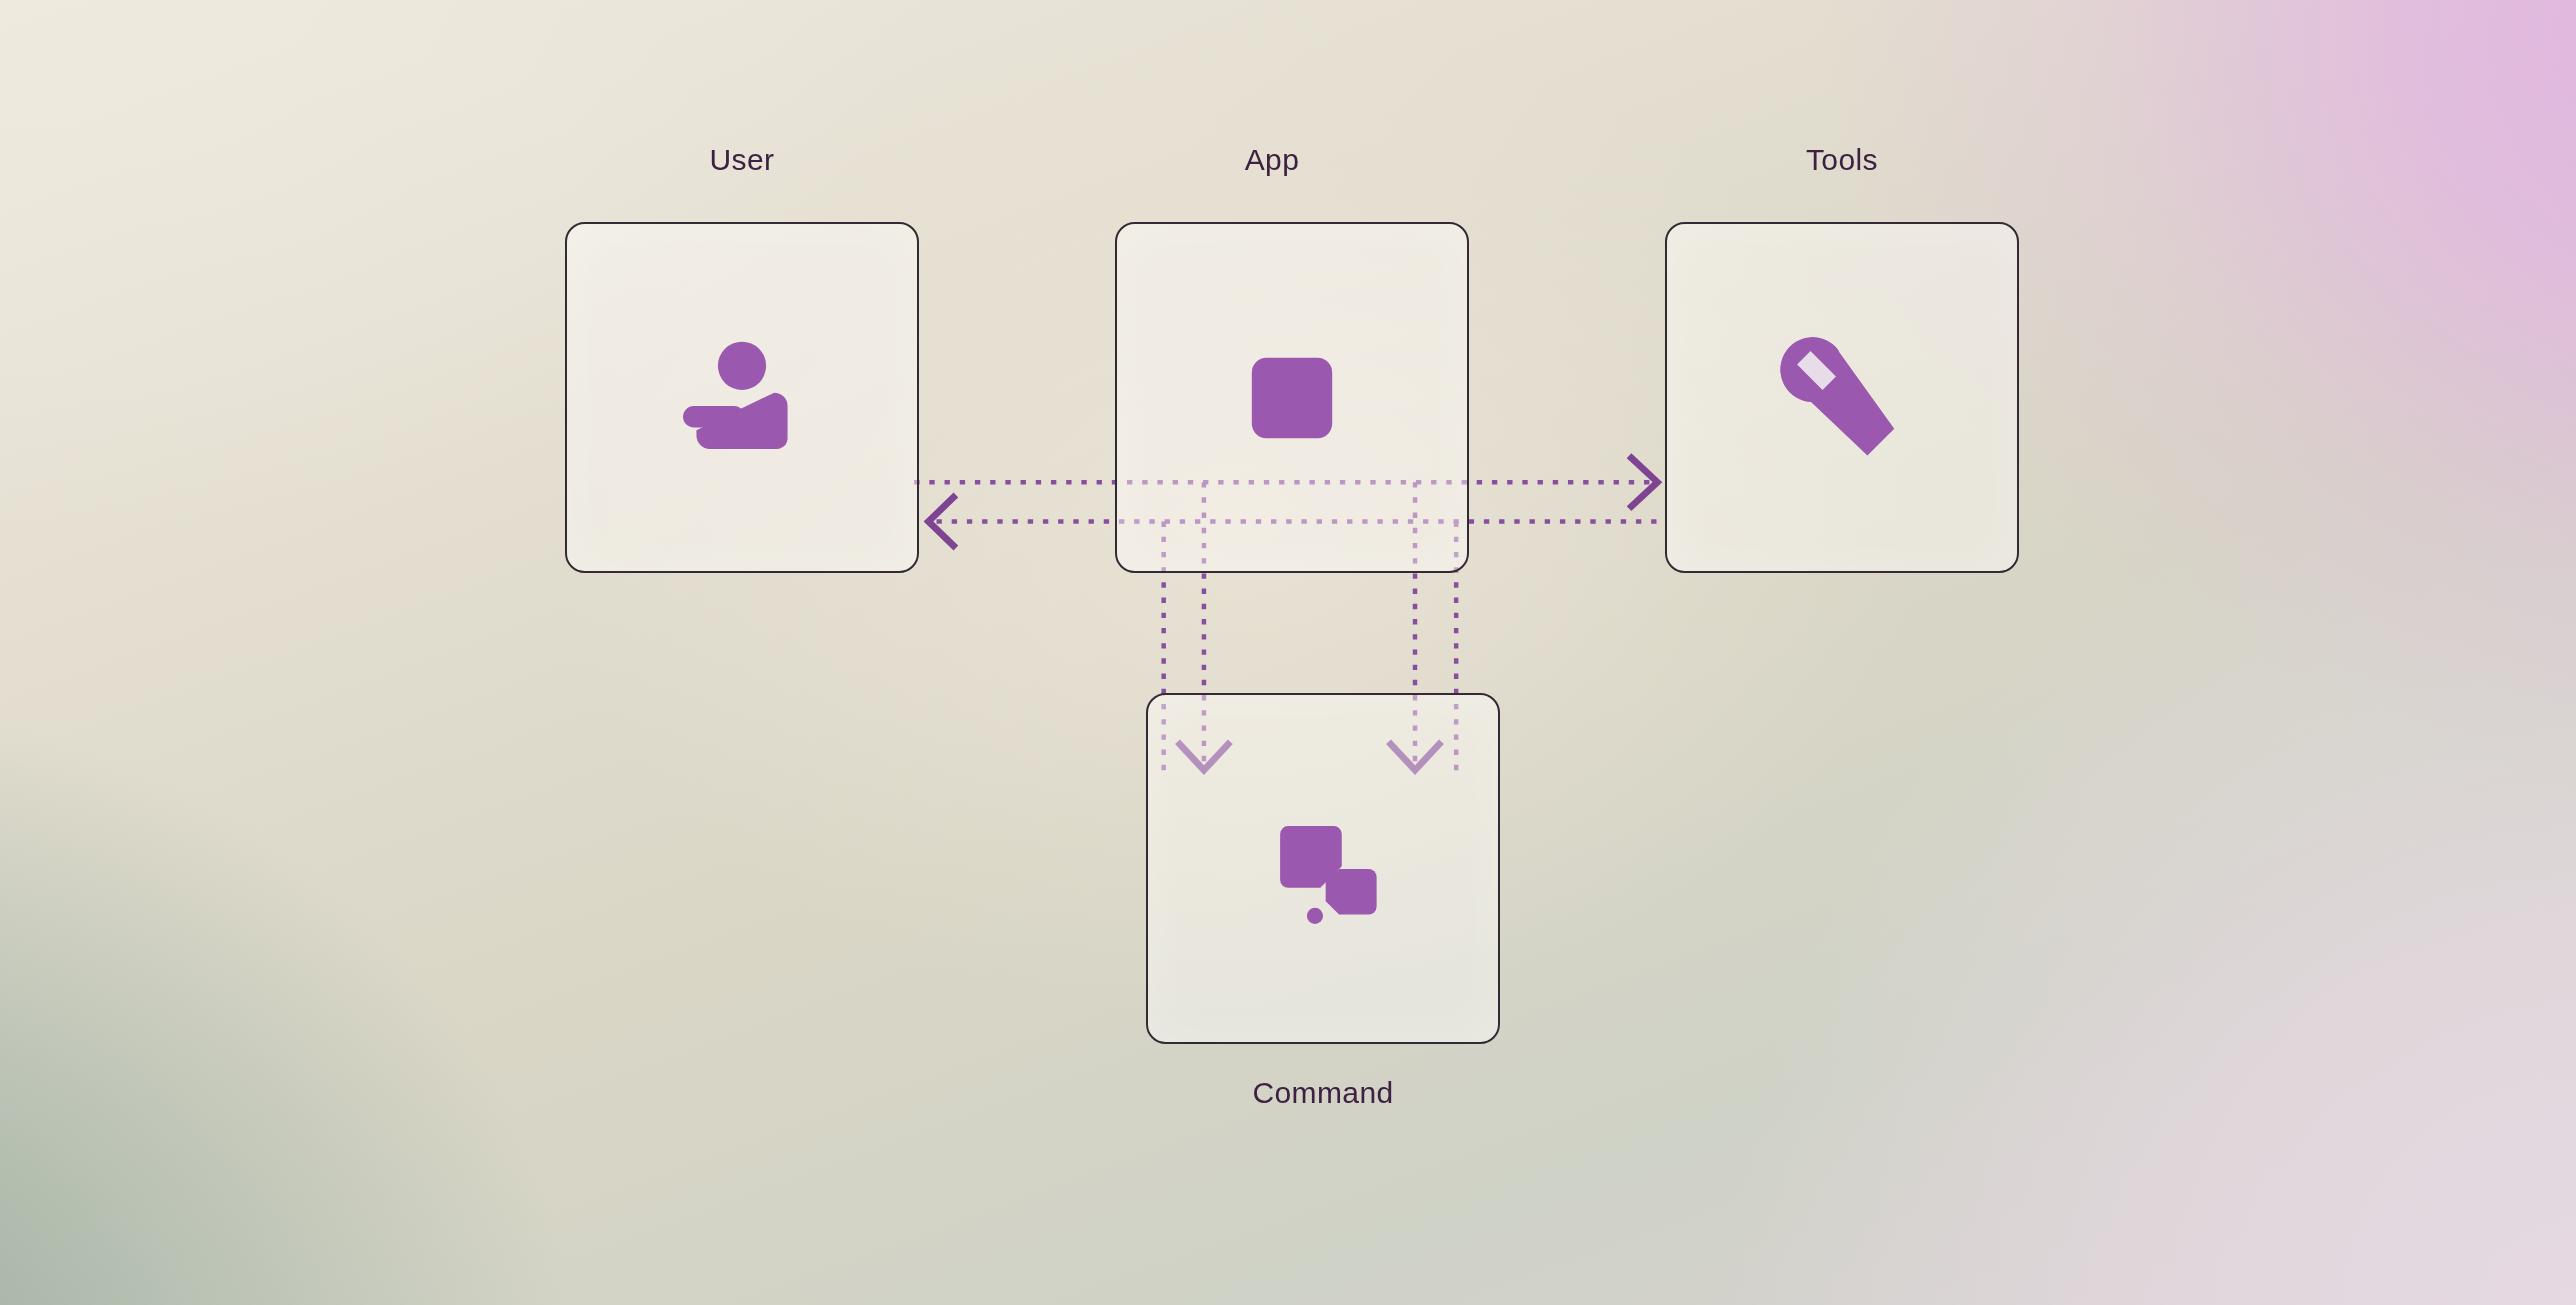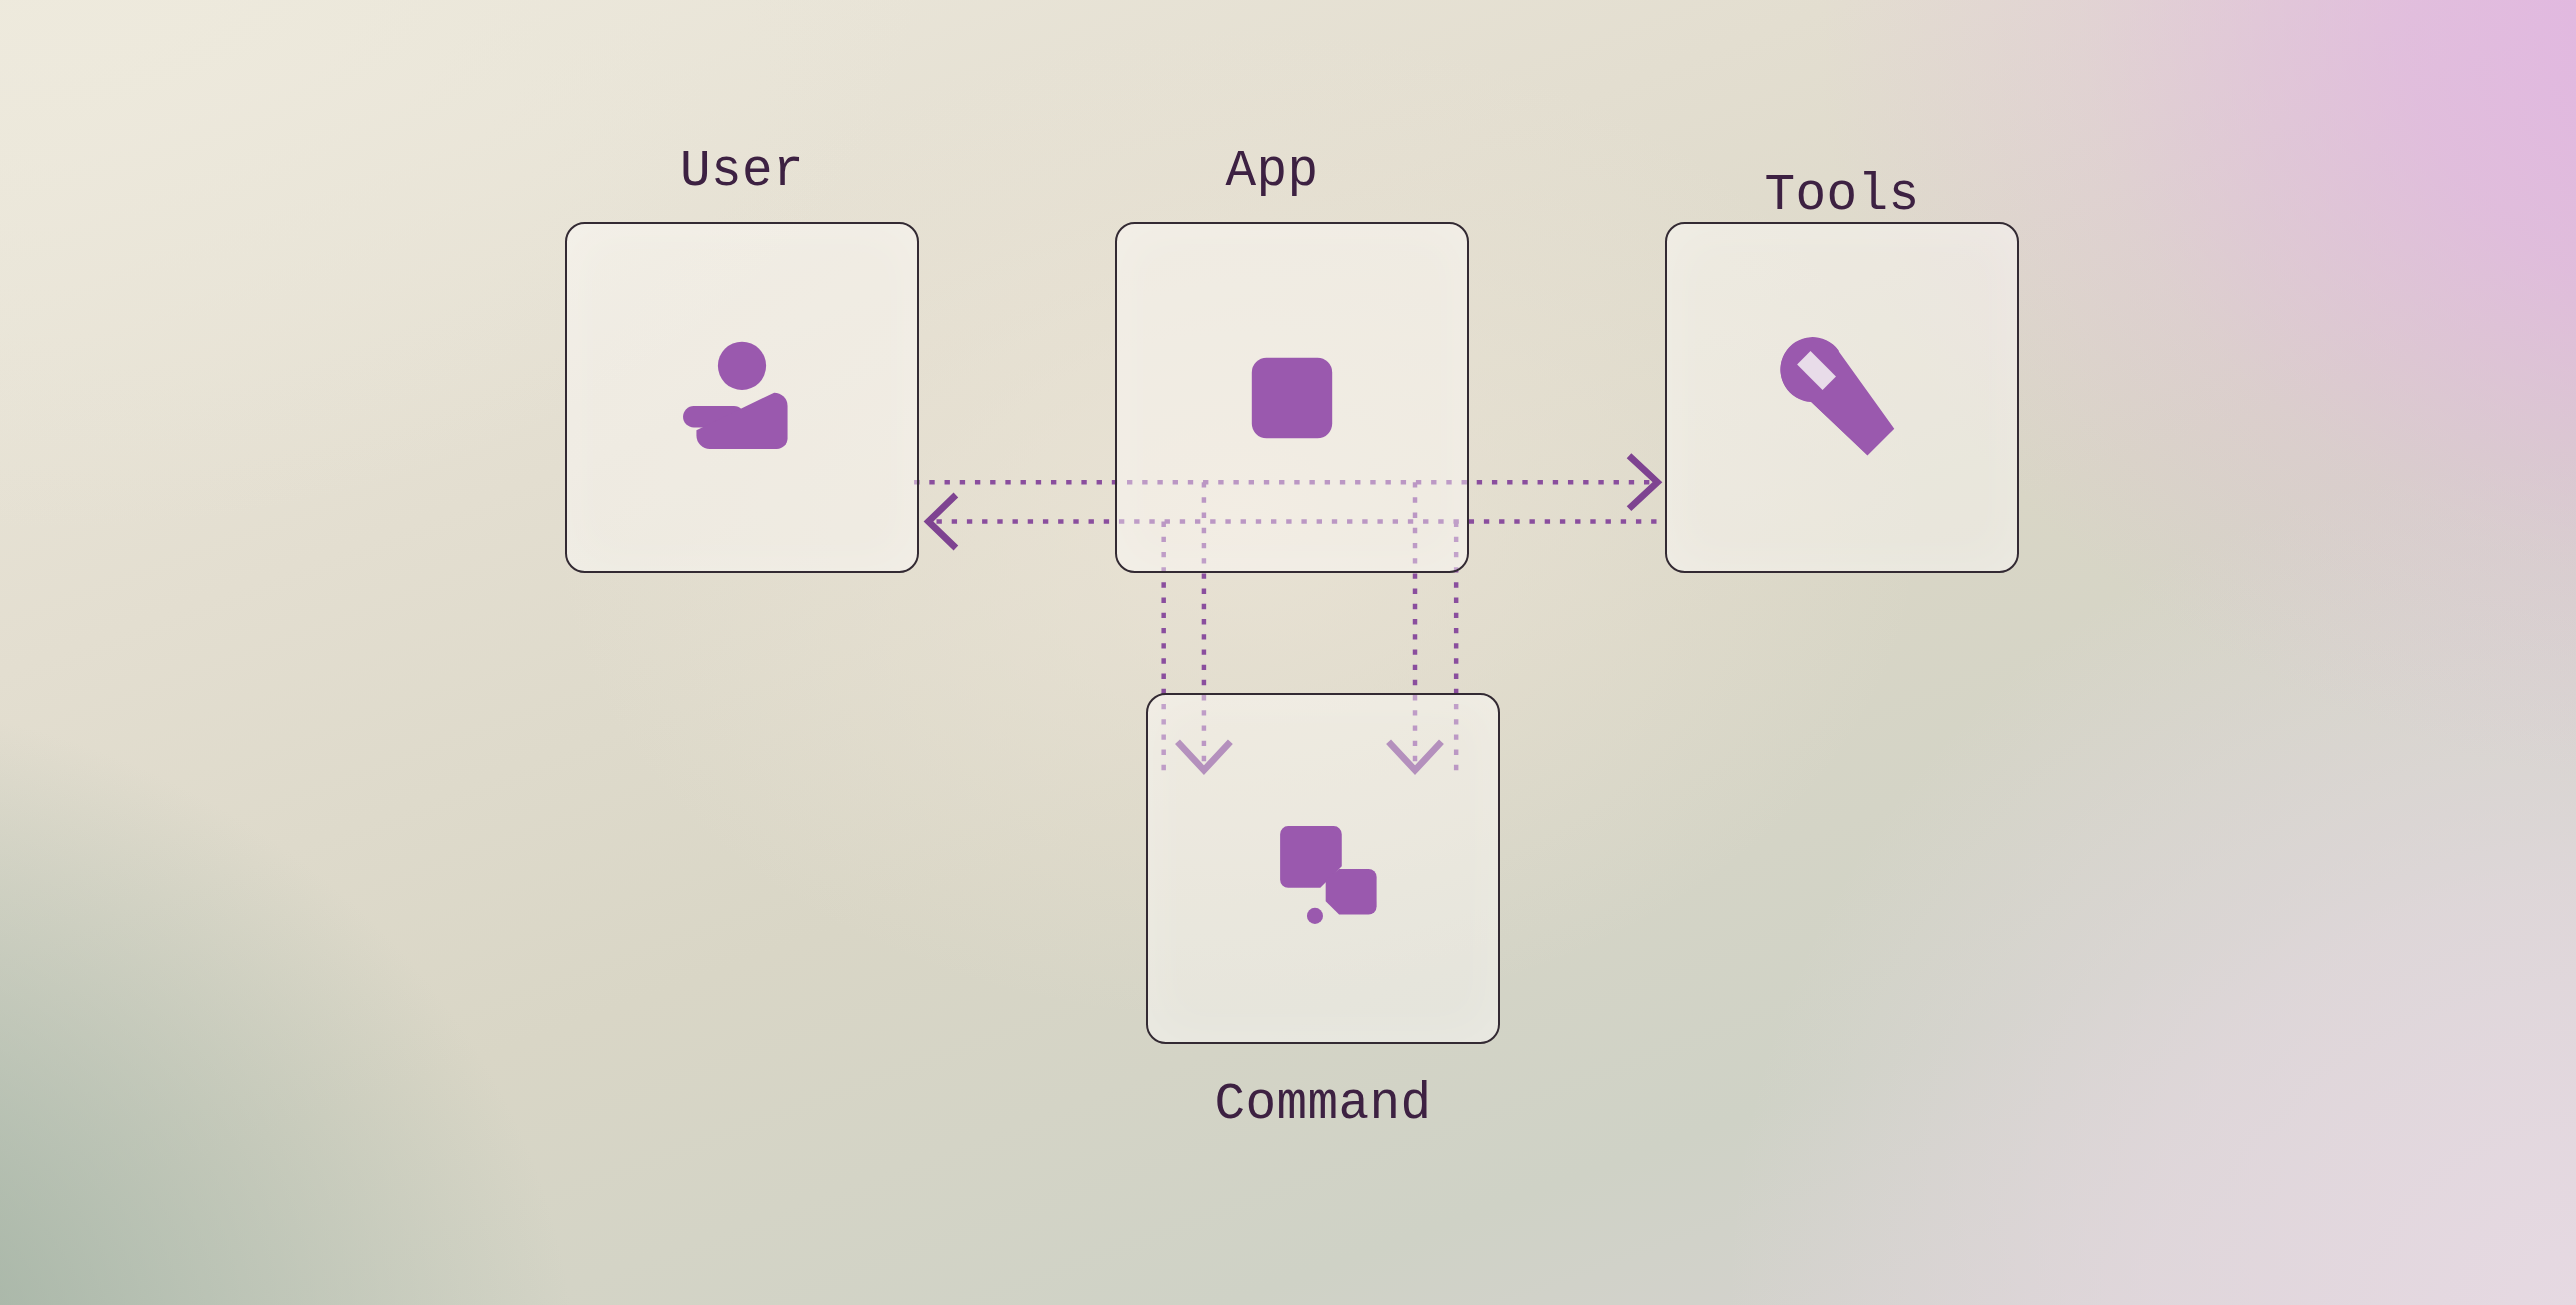--- a/index.html
+++ b/index.html
@@ -45,22 +45,22 @@
     display: flex;
     align-items: center;
     justify-content: center;
     box-shadow: inset 0 0 54px rgba(255,255,255,0.22);
   }
   .node-label {
     position: absolute;
     width: 100%;
     text-align: center;
     color: #3D2142;
-    font-size: 51px;
-    font-family: Liberation Mono, monospace;
+    font-size: 30px;
+    font-family: Liberation Sans, sans-serif;
     letter-spacing: 0.4px;
     white-space: nowrap;
   }
 
   
   #node-user   { left: 565px;  top: 143px; width: 354px; height: 429px; }
   #node-app    { left: 1115px; top: 143px; width: 314px; height: 429px; }
   #node-tools  { left: 1665px; top: 143px; width: 354px; height: 429px; }
   #node-command{ left: 1146px; top: 693px; width: 354px; height: 429px; }
 
@@ -142,21 +142,21 @@
   <div class="node" id="node-app">
     <div class="node-label" style="color: rgb(61, 33, 66);">App</div>
     <div class="node-box" style="border-color: rgb(51, 42, 51);">
       <svg class="node-icon" viewBox="0 0 100 100" xmlns="http://www.w3.org/2000/svg">
         <rect x="20" y="20" width="60" height="60" rx="11" ry="11" fill="#9A59AE"></rect>
       </svg>
     </div>
   </div>
 
   <div class="node" id="node-tools">
-    <div class="node-label" style="color: rgb(61, 33, 66); margin-top: 24px;">Tools</div>
+    <div class="node-label" style="color: rgb(61, 33, 66);">Tools</div>
     <div class="node-box" style="border-color: rgb(51, 42, 51);">
       <svg class="node-icon" viewBox="0 0 100 100" xmlns="http://www.w3.org/2000/svg">
           <path d="M 47.5 14.5
                    A 24 24 0 1 0 26.5 52.5
                    L 68.5 92 L 88 72.5
                    L 48 31 Z
                    M 20 26 L 36 42 L 44 34 L 28 18 Z" fill="#9A59AE" fill-rule="evenodd"></path>
           <path d="M 18 24 L 38 44 L 46 36 L 26 16 Z" fill="none"></path>
           <path d="M 46 13 A 24 24 0 1 0 27 53 L 69 93 L 89 73 Z" fill="#9A59AE"></path>
           <path d="M 17 27 L 17 47 L 36 47 L 47 36 L 47 22 L 36 11 Z" fill="none"></path>

